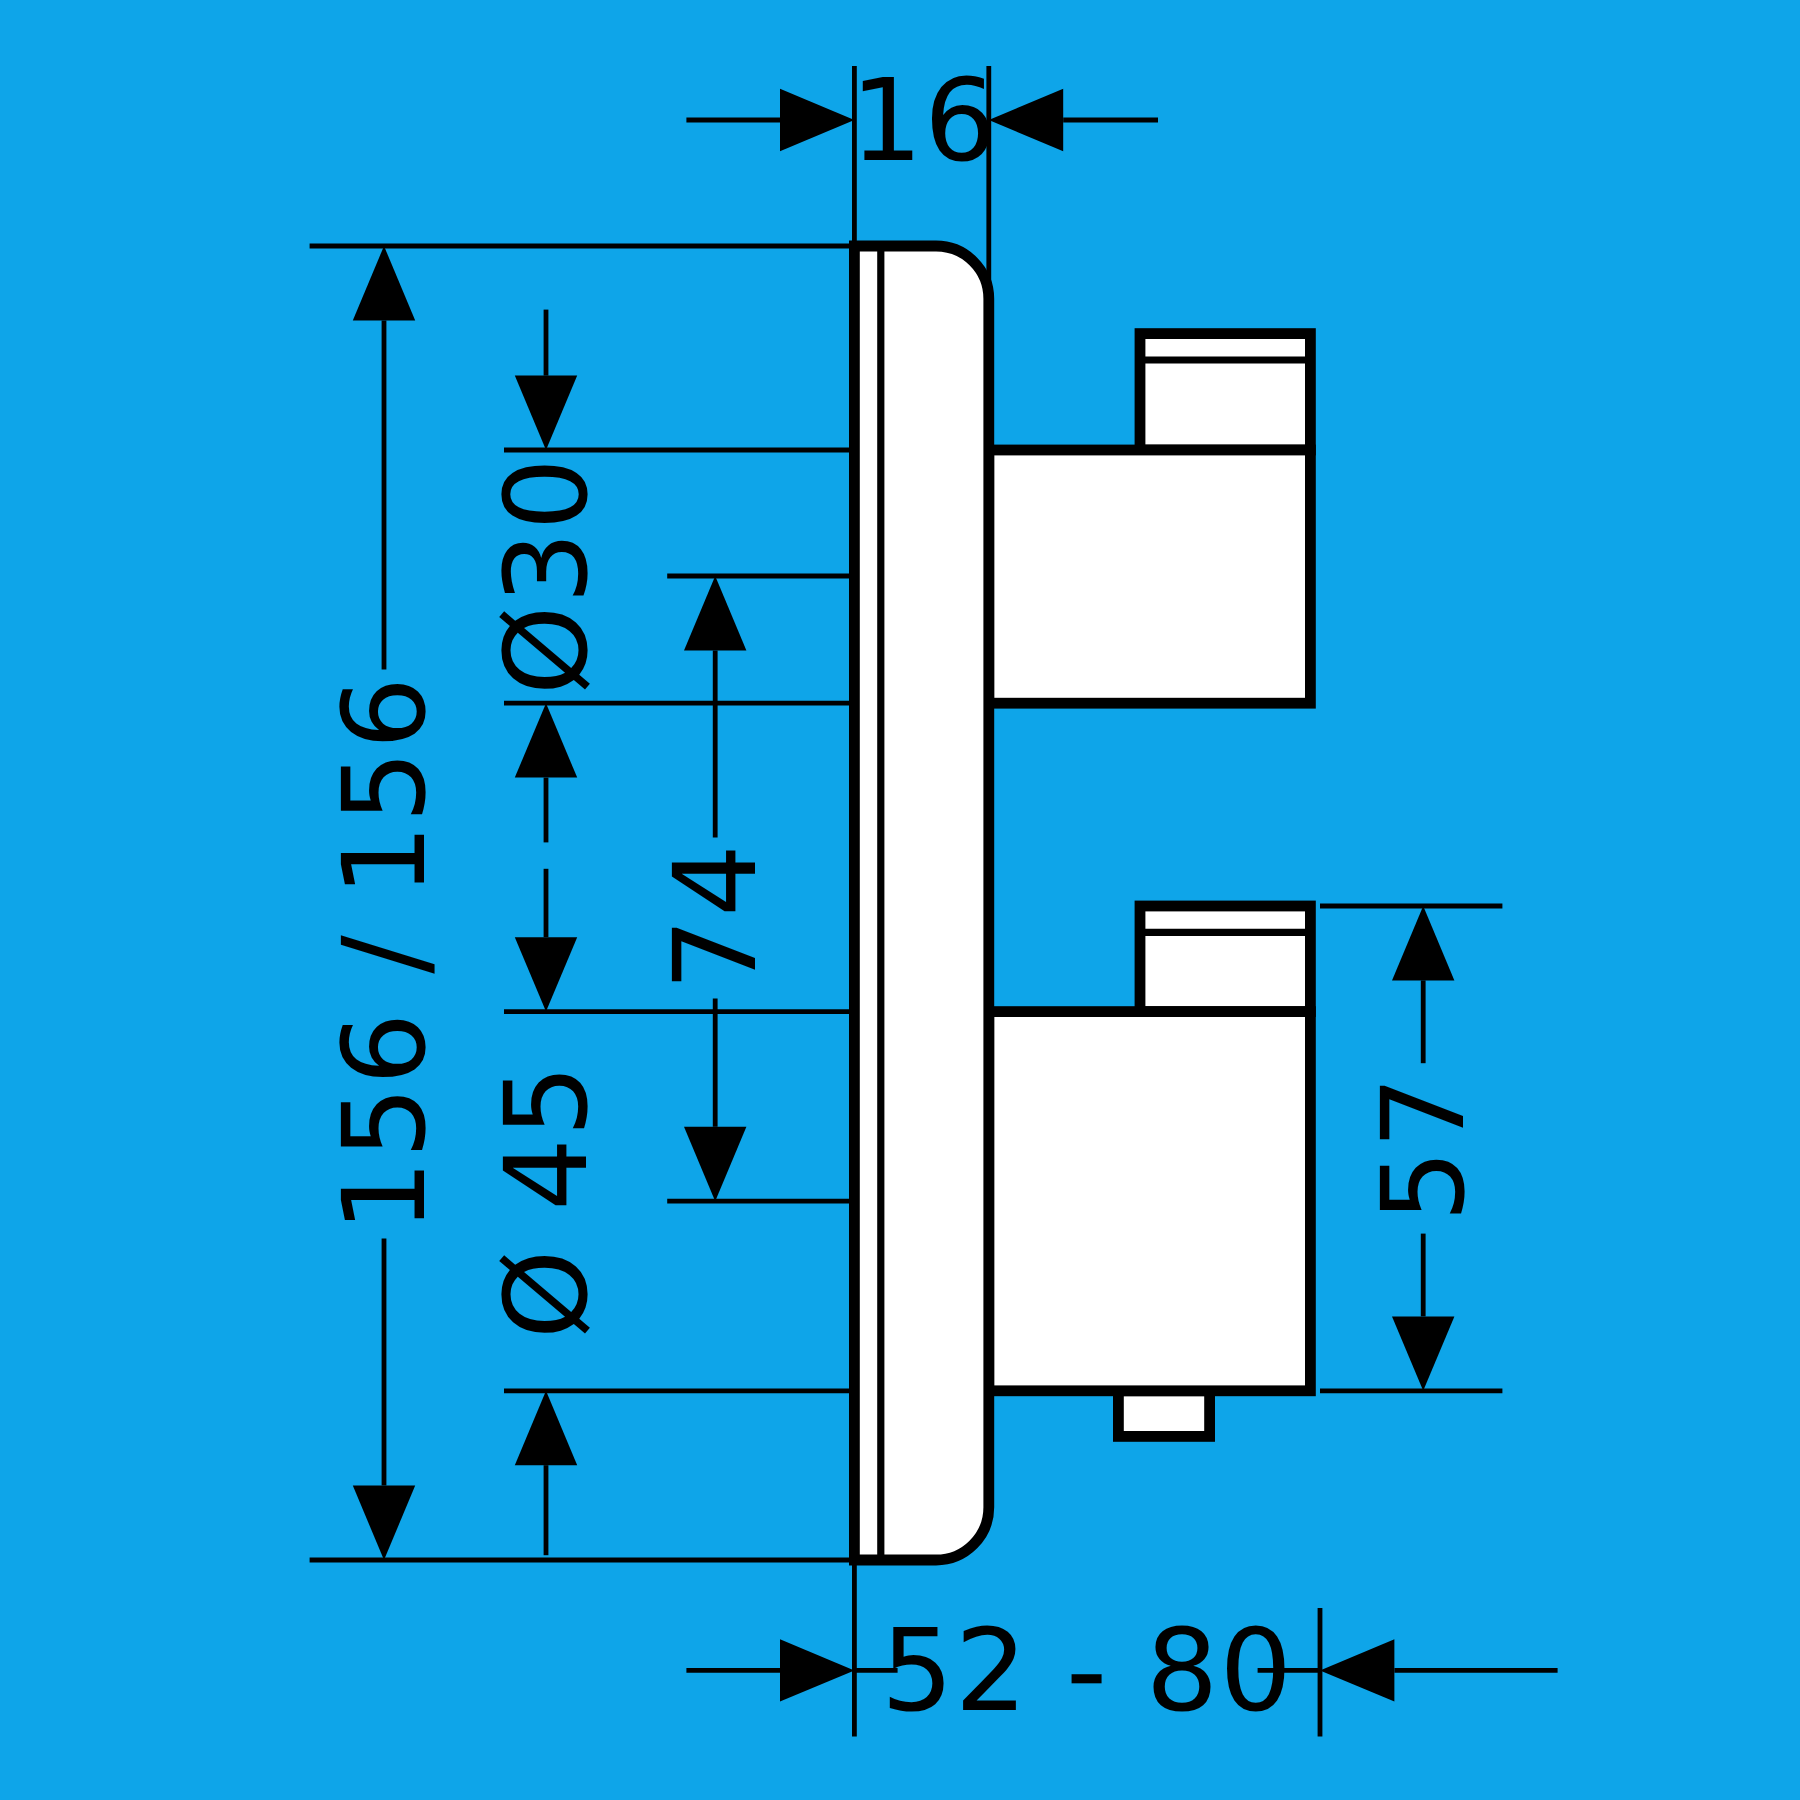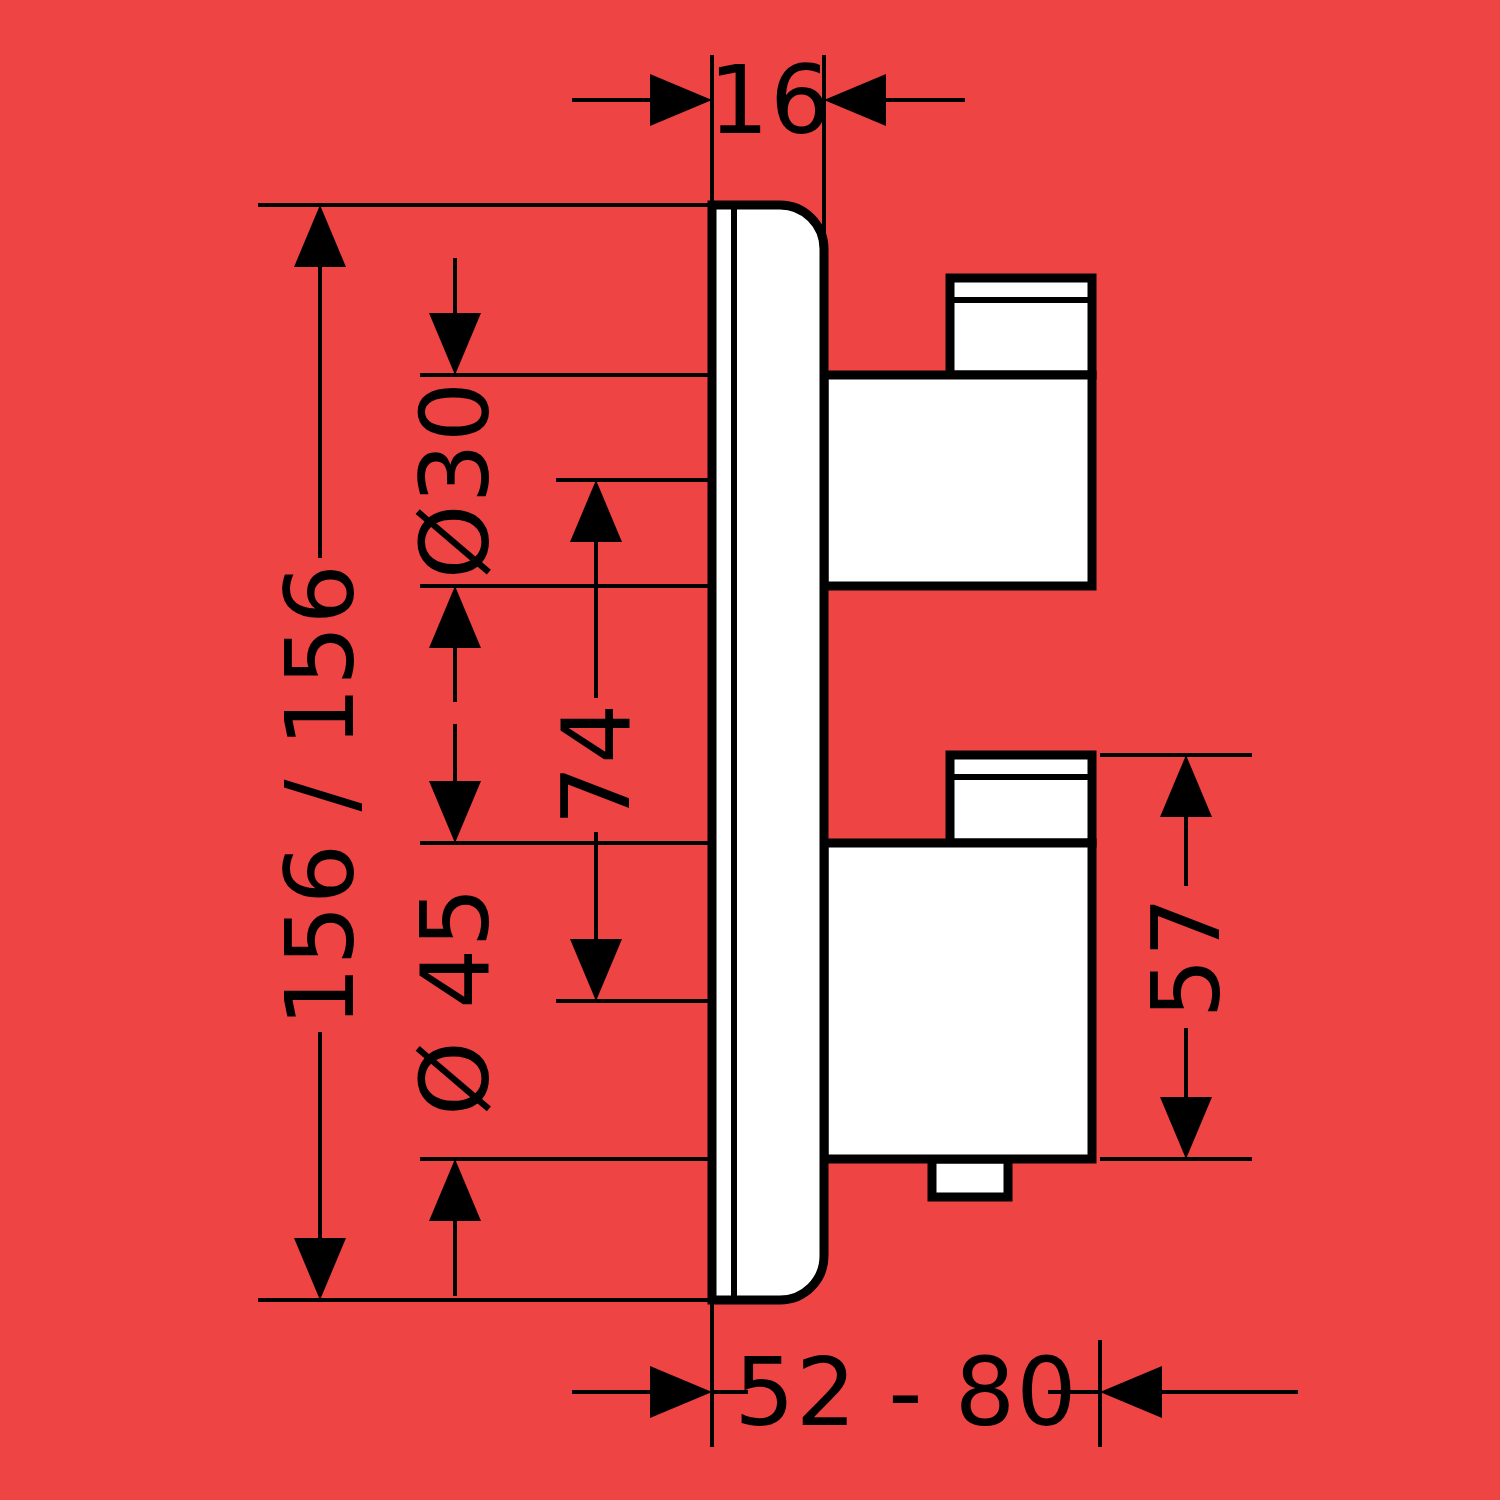--- a/index.html
+++ b/index.html
@@ -6,21 +6,21 @@
     margin: 0;
     padding: 0;
     background: #ffffff;
     width: 1500px;
     height: 1500px;
     font-family: "DejaVu Sans", sans-serif;
   }
   .page {
     width: 1500px;
     height: 1500px;
-    background: #ef4444;
+    background: #0ea5e9;
     position: relative;
   }
   svg { display: block; }
   .thin   { stroke: #000; stroke-width: 4; fill: none; stroke-linecap: butt; }
   .thick  { stroke: #000; stroke-width: 9; fill: #fff; stroke-linejoin: miter; }
   .detail { stroke: #000; stroke-width: 6; fill: none; }
   .arrow  { fill: #000; stroke: none; }
   .lbl {
     font-family: "DejaVu Sans", sans-serif;
     font-size: 95px;

